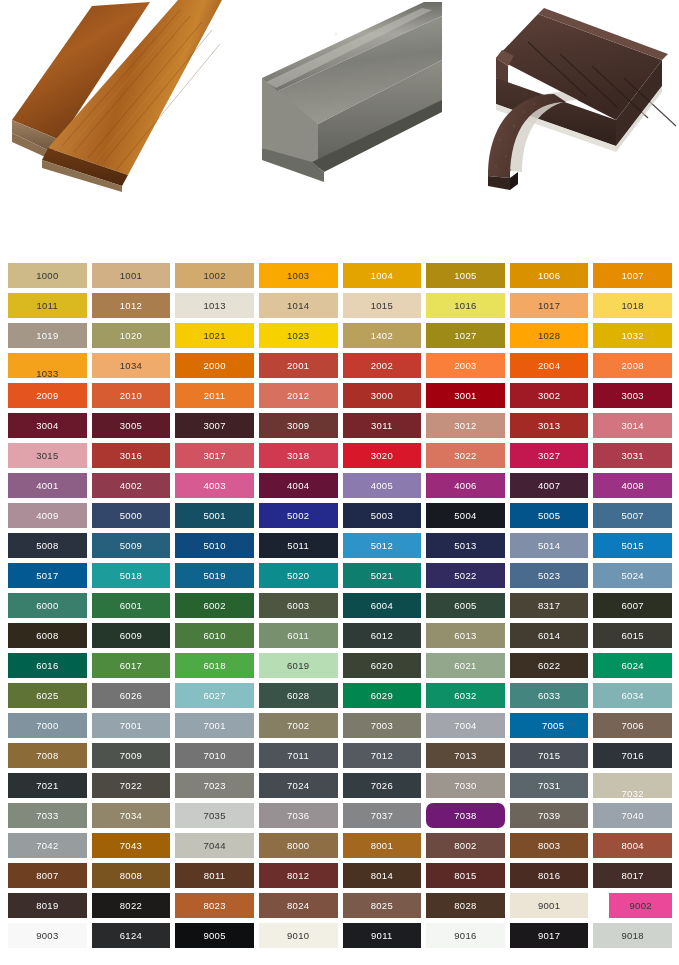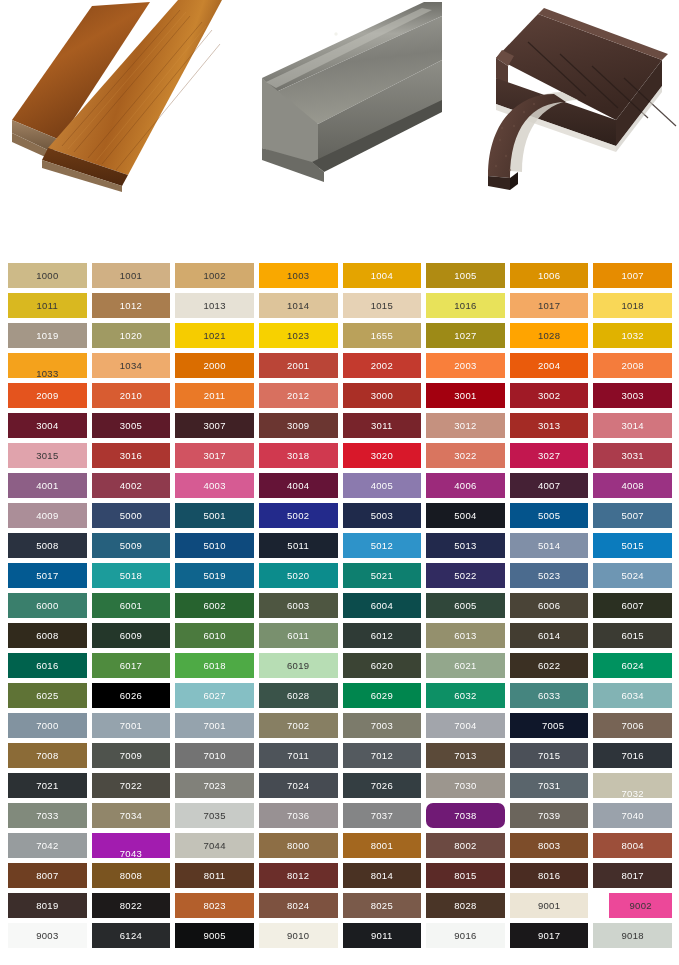--- a/index.html
+++ b/index.html
@@ -268,21 +268,21 @@
       <div class="swatch" title="1020" style="background: rgb(160, 154, 99); color: rgb(255, 255, 255);">
         <span class="swatch-label">1020</span>
       </div>
       <div class="swatch" title="1021" style="background: rgb(246, 204, 0); color: rgb(58, 58, 58);">
         <span class="swatch-label">1021</span>
       </div>
       <div class="swatch" title="1023" style="background: rgb(247, 209, 0); color: rgb(58, 58, 58);">
         <span class="swatch-label">1023</span>
       </div>
       <div class="swatch" title="1024" style="background: rgb(186, 161, 91); color: rgb(255, 255, 255);">
-        <span class="swatch-label">1655</span>
+        <span class="swatch-label">1402</span>
       </div>
       <div class="swatch" title="1027" style="background: rgb(157, 138, 23); color: rgb(255, 255, 255);">
         <span class="swatch-label">1027</span>
       </div>
       <div class="swatch" title="1028" style="background: rgb(255, 164, 0); color: rgb(58, 58, 58);">
         <span class="swatch-label">1028</span>
       </div>
       <div class="swatch" title="1032" style="background: rgb(224, 178, 0); color: rgb(255, 255, 255);">
         <span class="swatch-label">1032</span>
       </div>
@@ -490,21 +490,21 @@
       <div class="swatch" title="6003" style="background: rgb(78, 86, 65); color: rgb(255, 255, 255);">
         <span class="swatch-label">6003</span>
       </div>
       <div class="swatch" title="6004" style="background: rgb(12, 76, 76); color: rgb(255, 255, 255);">
         <span class="swatch-label">6004</span>
       </div>
       <div class="swatch" title="6005" style="background: rgb(48, 71, 58); color: rgb(255, 255, 255);">
         <span class="swatch-label">6005</span>
       </div>
       <div class="swatch" title="6006" style="background: rgb(74, 68, 55); color: rgb(255, 255, 255);">
-        <span class="swatch-label">6006</span>
+        <span class="swatch-label">8317</span>
       </div>
       <div class="swatch" title="6007" style="background: rgb(43, 48, 34); color: rgb(255, 255, 255);">
         <span class="swatch-label">6007</span>
       </div>
       <div class="swatch" title="6008" style="background: rgb(49, 42, 28); color: rgb(255, 255, 255);">
         <span class="swatch-label">6008</span>
       </div>
       <div class="swatch" title="6009" style="background: rgb(36, 55, 42); color: rgb(255, 255, 255);">
         <span class="swatch-label">6009</span>
       </div>
@@ -546,21 +546,21 @@
       </div>
       <div class="swatch" title="6022" style="background: rgb(59, 48, 35); color: rgb(255, 255, 255);">
         <span class="swatch-label">6022</span>
       </div>
       <div class="swatch" title="6024" style="background: rgb(0, 146, 95); color: rgb(255, 255, 255);">
         <span class="swatch-label">6024</span>
       </div>
       <div class="swatch" title="6025" style="background: rgb(95, 115, 54); color: rgb(255, 255, 255);">
         <span class="swatch-label">6025</span>
       </div>
-      <div class="swatch" title="6026" style="background: #000000; color: rgb(255, 255, 255); text-align: center;">
+      <div class="swatch" title="6026" style="background: #737373; color: rgb(255, 255, 255); text-align: center;">
         <span class="swatch-label">6026</span>
       </div>
       <div class="swatch" title="6027" style="background: rgb(133, 191, 196); color: rgb(255, 255, 255);">
         <span class="swatch-label">6027</span>
       </div>
       <div class="swatch" title="6028" style="background: rgb(58, 83, 73); color: rgb(255, 255, 255);">
         <span class="swatch-label">6028</span>
       </div>
       <div class="swatch" title="6029" style="background: rgb(0, 134, 78); color: rgb(255, 255, 255);">
         <span class="swatch-label">6029</span>
@@ -585,21 +585,21 @@
       </div>
       <div class="swatch" title="7002" style="background: rgb(135, 127, 99); color: rgb(255, 255, 255);">
         <span class="swatch-label">7002</span>
       </div>
       <div class="swatch" title="7003" style="background: rgb(124, 123, 107); color: rgb(255, 255, 255);">
         <span class="swatch-label">7003</span>
       </div>
       <div class="swatch" title="7004" style="background: rgb(162, 165, 171); color: rgb(255, 255, 255);">
         <span class="swatch-label">7004</span>
       </div>
-      <div class="swatch" title="7005" style="background: #0f172a; color: rgb(255, 255, 255); padding-left: 8px;">
+      <div class="swatch" title="7005" style="background: #0369a1; color: rgb(255, 255, 255); padding-left: 8px;">
         <span class="swatch-label">7005</span>
       </div>
       <div class="swatch" title="7006" style="background: rgb(119, 100, 85); color: rgb(255, 255, 255);">
         <span class="swatch-label">7006</span>
       </div>
       <div class="swatch" title="7008" style="background: rgb(139, 107, 55); color: rgb(255, 255, 255);">
         <span class="swatch-label">7008</span>
       </div>
       <div class="swatch" title="7009" style="background: rgb(79, 83, 77); color: rgb(255, 255, 255);">
         <span class="swatch-label">7009</span>
@@ -666,21 +666,21 @@
       </div>
       <div class="swatch" title="7039" style="background: rgb(107, 101, 92); color: rgb(255, 255, 255);">
         <span class="swatch-label">7039</span>
       </div>
       <div class="swatch" title="7040" style="background: rgb(154, 162, 171); color: rgb(255, 255, 255);">
         <span class="swatch-label">7040</span>
       </div>
       <div class="swatch" title="7042" style="background: rgb(151, 156, 158); color: rgb(255, 255, 255);">
         <span class="swatch-label">7042</span>
       </div>
-      <div class="swatch" title="7043" style="background: #a21caf; color: rgb(255, 255, 255); align-items: flex-end;">
+      <div class="swatch" title="7043" style="background: #a16207; color: rgb(255, 255, 255);">
         <span class="swatch-label">7043</span>
       </div>
       <div class="swatch" title="7044" style="background: rgb(195, 194, 184); color: rgb(58, 58, 58);">
         <span class="swatch-label">7044</span>
       </div>
       <div class="swatch" title="8000" style="background: rgb(141, 110, 69); color: rgb(255, 255, 255);">
         <span class="swatch-label">8000</span>
       </div>
       <div class="swatch" title="8001" style="background: rgb(163, 103, 31); color: rgb(255, 255, 255);">
         <span class="swatch-label">8001</span>

